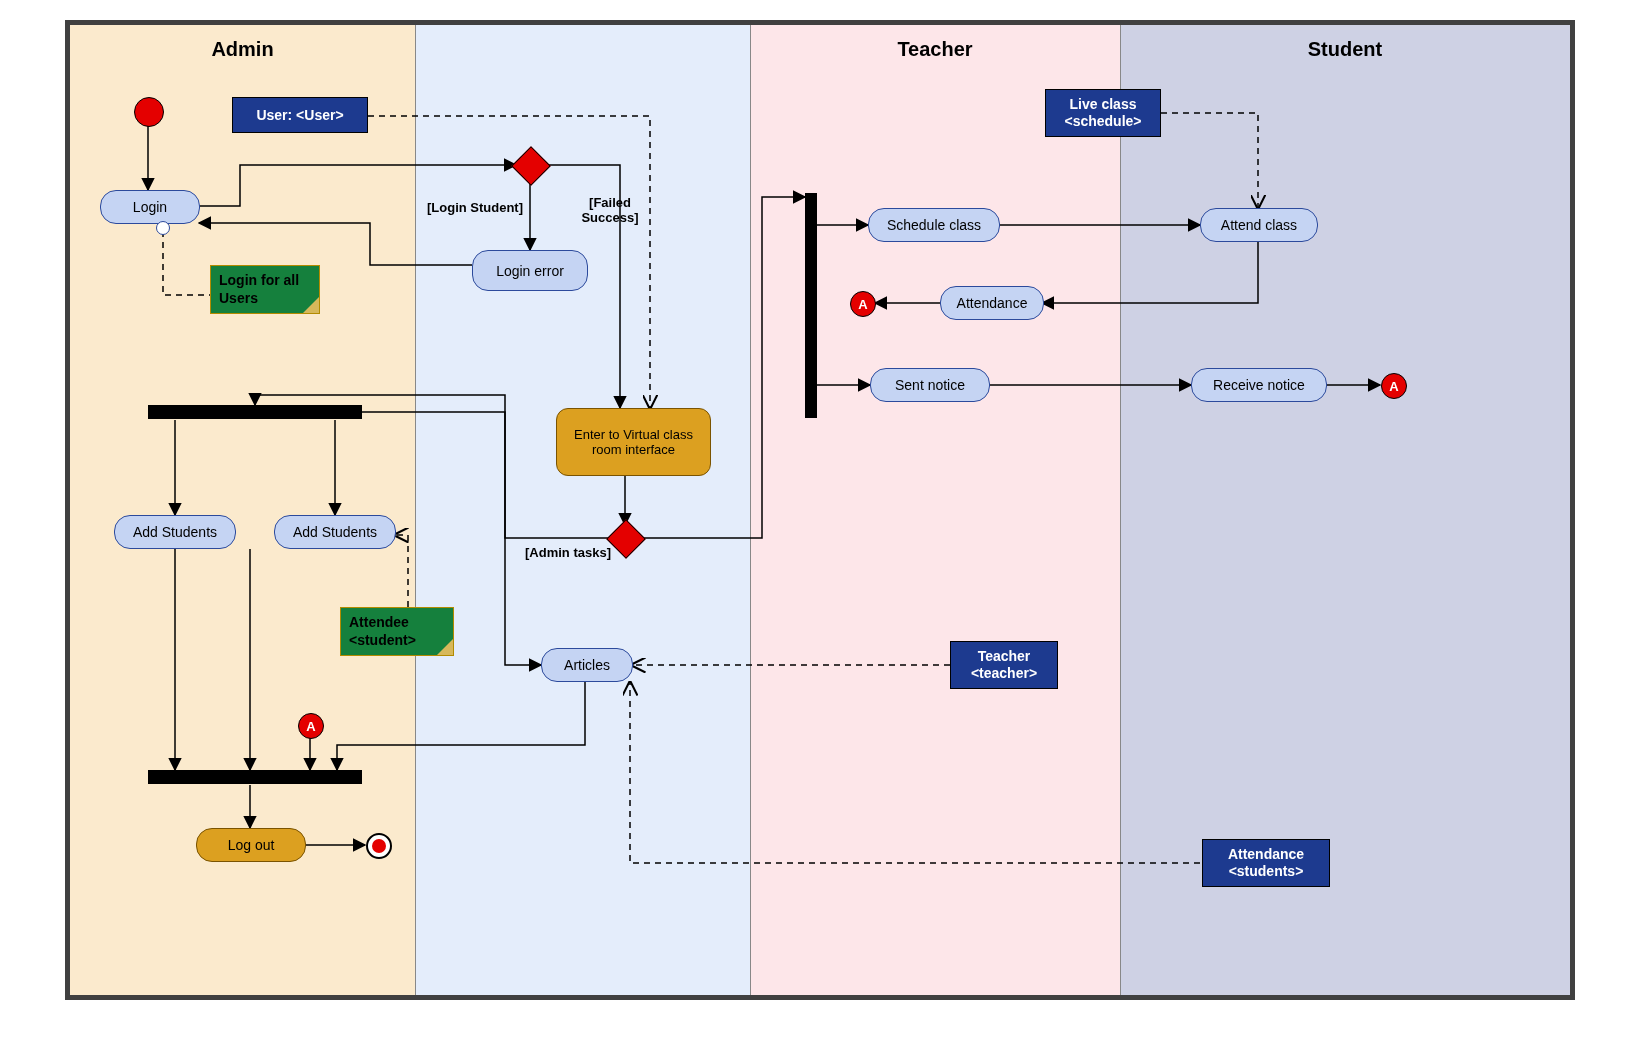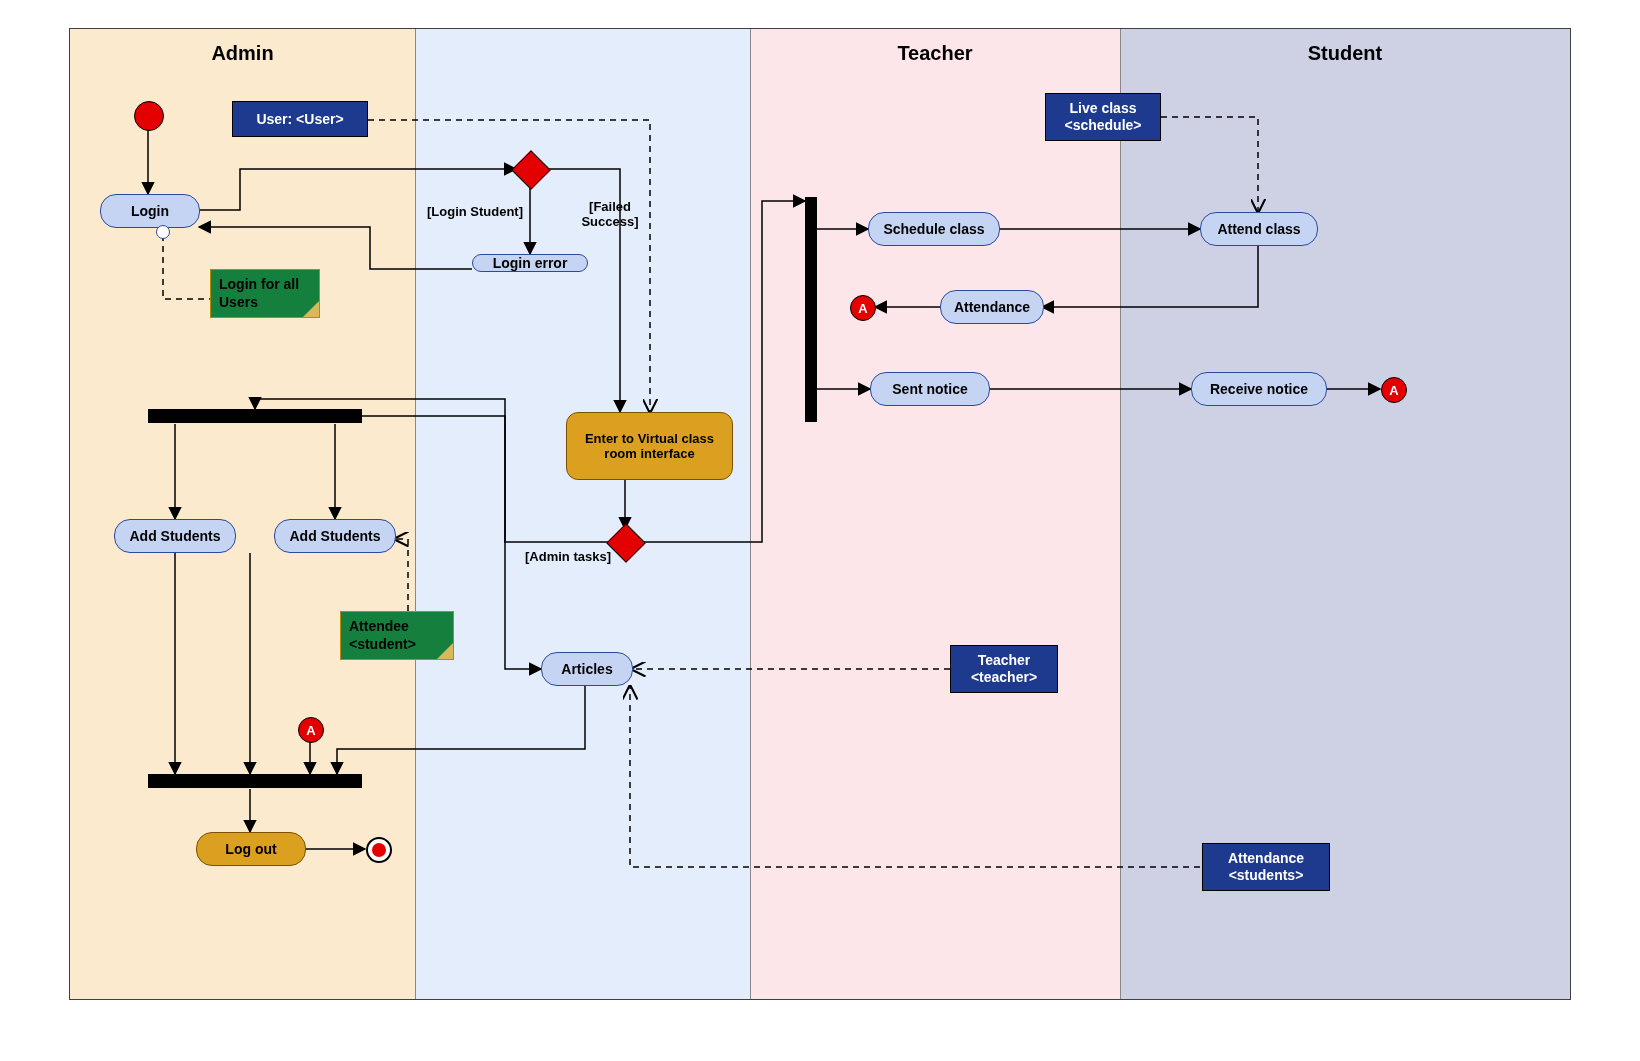--- a/index.html
+++ b/index.html
@@ -1,20 +1,20 @@
 <!DOCTYPE html>
 <html><head>
 <meta charset="utf-8">
 <style>
   html,body{margin:0;padding:0;background:#fff;font-family:"Segoe UI",Arial,sans-serif}
-  #canvas{position:relative;width:1500px;height:970px;margin:28px auto;border:1px solid #404040}
+  #canvas{position:relative;width:1500px;height:970px;margin:20px auto;border:5px solid #404040}
   .lane{position:absolute;top:0;height:100%;box-sizing:border-box}
   .lane-hdr{position:absolute;top:0;left:0;right:0;height:48px;text-align:center;font-weight:700;font-size:20px;line-height:48px;color:#000}
   .lane-sep{position:absolute;top:0;bottom:0;width:0;border-left:1px solid #888}
-  .activity{position:absolute;box-sizing:border-box;border:1px solid #2c4a9c;background:#c5d4f3;border-radius:16px;display:flex;align-items:center;justify-content:center;text-align:center;font-size:14px;color:#000;font-weight:700;padding:4px 10px}
+  .activity{position:absolute;box-sizing:border-box;border:1px solid #2c4a9c;background:#c5d4f3;border-radius:16px;display:flex;align-items:center;justify-content:center;text-align:center;font-size:14px;color:#000;font-weight:400;padding:4px 10px}
   .activity.gold{background:#dca020;border-color:#7a5300;color:#000}
   .obj{position:absolute;box-sizing:border-box;background:#1d3a8f;color:#fff;border:1px solid #000;display:flex;align-items:center;justify-content:center;text-align:center;font-weight:700;font-size:14px;padding:4px 8px;line-height:1.2}
   .note{position:absolute;background:#15803d;border:1px solid #b38b00;font-size:14px;padding:6px 8px;color:#000;font-weight:700;line-height:1.25}
   .note::after{content:"";position:absolute;right:0;bottom:0;width:0;height:0;border-style:solid;border-width:0 0 16px 16px;border-color:transparent transparent #d7b85a transparent}
   .bar{position:absolute;background:#000}
   .initial{position:absolute;width:28px;height:28px;border-radius:50%;background:#e40000;border:1px solid #000}
   .final{position:absolute;width:22px;height:22px;border-radius:50%;background:#fff;border:2px solid #000}
   .final::after{content:"";position:absolute;top:4px;left:4px;right:4px;bottom:4px;border-radius:50%;background:#e40000}
   .conn{position:absolute;width:24px;height:24px;border-radius:50%;background:#e40000;border:1px solid #000;color:#fff;font-weight:700;font-size:13px;display:flex;align-items:center;justify-content:center}
   .pin{position:absolute;width:12px;height:12px;border-radius:50%;background:#fff;border:1.5px solid #2c4a9c}
@@ -123,22 +123,22 @@
   <div class="activity" style="left:204px;top:490px;width:122px;height:34px">Add Students</div>
   <div class="note" style="left:270px;top:582px;width:96px">Attendee &lt;student&gt;</div>
   <div class="conn" style="left:228px;top:688px">A</div>
   <div class="bar" style="left:78px;top:745px;width:214px;height:14px"></div>
   <div class="activity gold" style="left:126px;top:803px;width:110px;height:34px">Log out</div>
   <div class="final" style="left:296px;top:808px"></div>
 
   <div class="diamond" style="left:447px;top:127px"></div>
   <span class="lbl" style="left:357px;top:175px">[Login Student]</span>
   <span class="lbl" style="left:500px;top:170px;white-space:normal;width:80px;text-align:center">[Failed Success]</span>
-  <div class="activity" style="left:402px;top:225px;width:116px;height:18px">Login error</div>
-  <div class="activity gold" style="left:496px;top:383px;width:167px;height:68px;border-radius:12px;font-size:13px">Enter to Virtual class room interface</div>
+  <div class="activity" style="left:402px;top:225px;width:116px;height:41px">Login error</div>
+  <div class="activity gold" style="left:486px;top:383px;width:155px;height:68px;border-radius:12px;font-size:13px">Enter to Virtual class room interface</div>
   <div class="diamond" style="left:542px;top:500px"></div>
   <span class="lbl" style="left:455px;top:520px">[Admin tasks]</span>
   <div class="activity" style="left:471px;top:623px;width:92px;height:34px">Articles</div>
 
   <div class="bar" style="left:735px;top:168px;width:12px;height:225px"></div>
   <div class="activity" style="left:798px;top:183px;width:132px;height:34px">Schedule class</div>
   <div class="activity" style="left:870px;top:261px;width:104px;height:34px">Attendance</div>
   <div class="conn" style="left:780px;top:266px">A</div>
   <div class="activity" style="left:800px;top:343px;width:120px;height:34px">Sent notice</div>
   <div class="obj" style="left:880px;top:616px;width:108px;height:48px">Teacher &lt;teacher&gt;</div>

